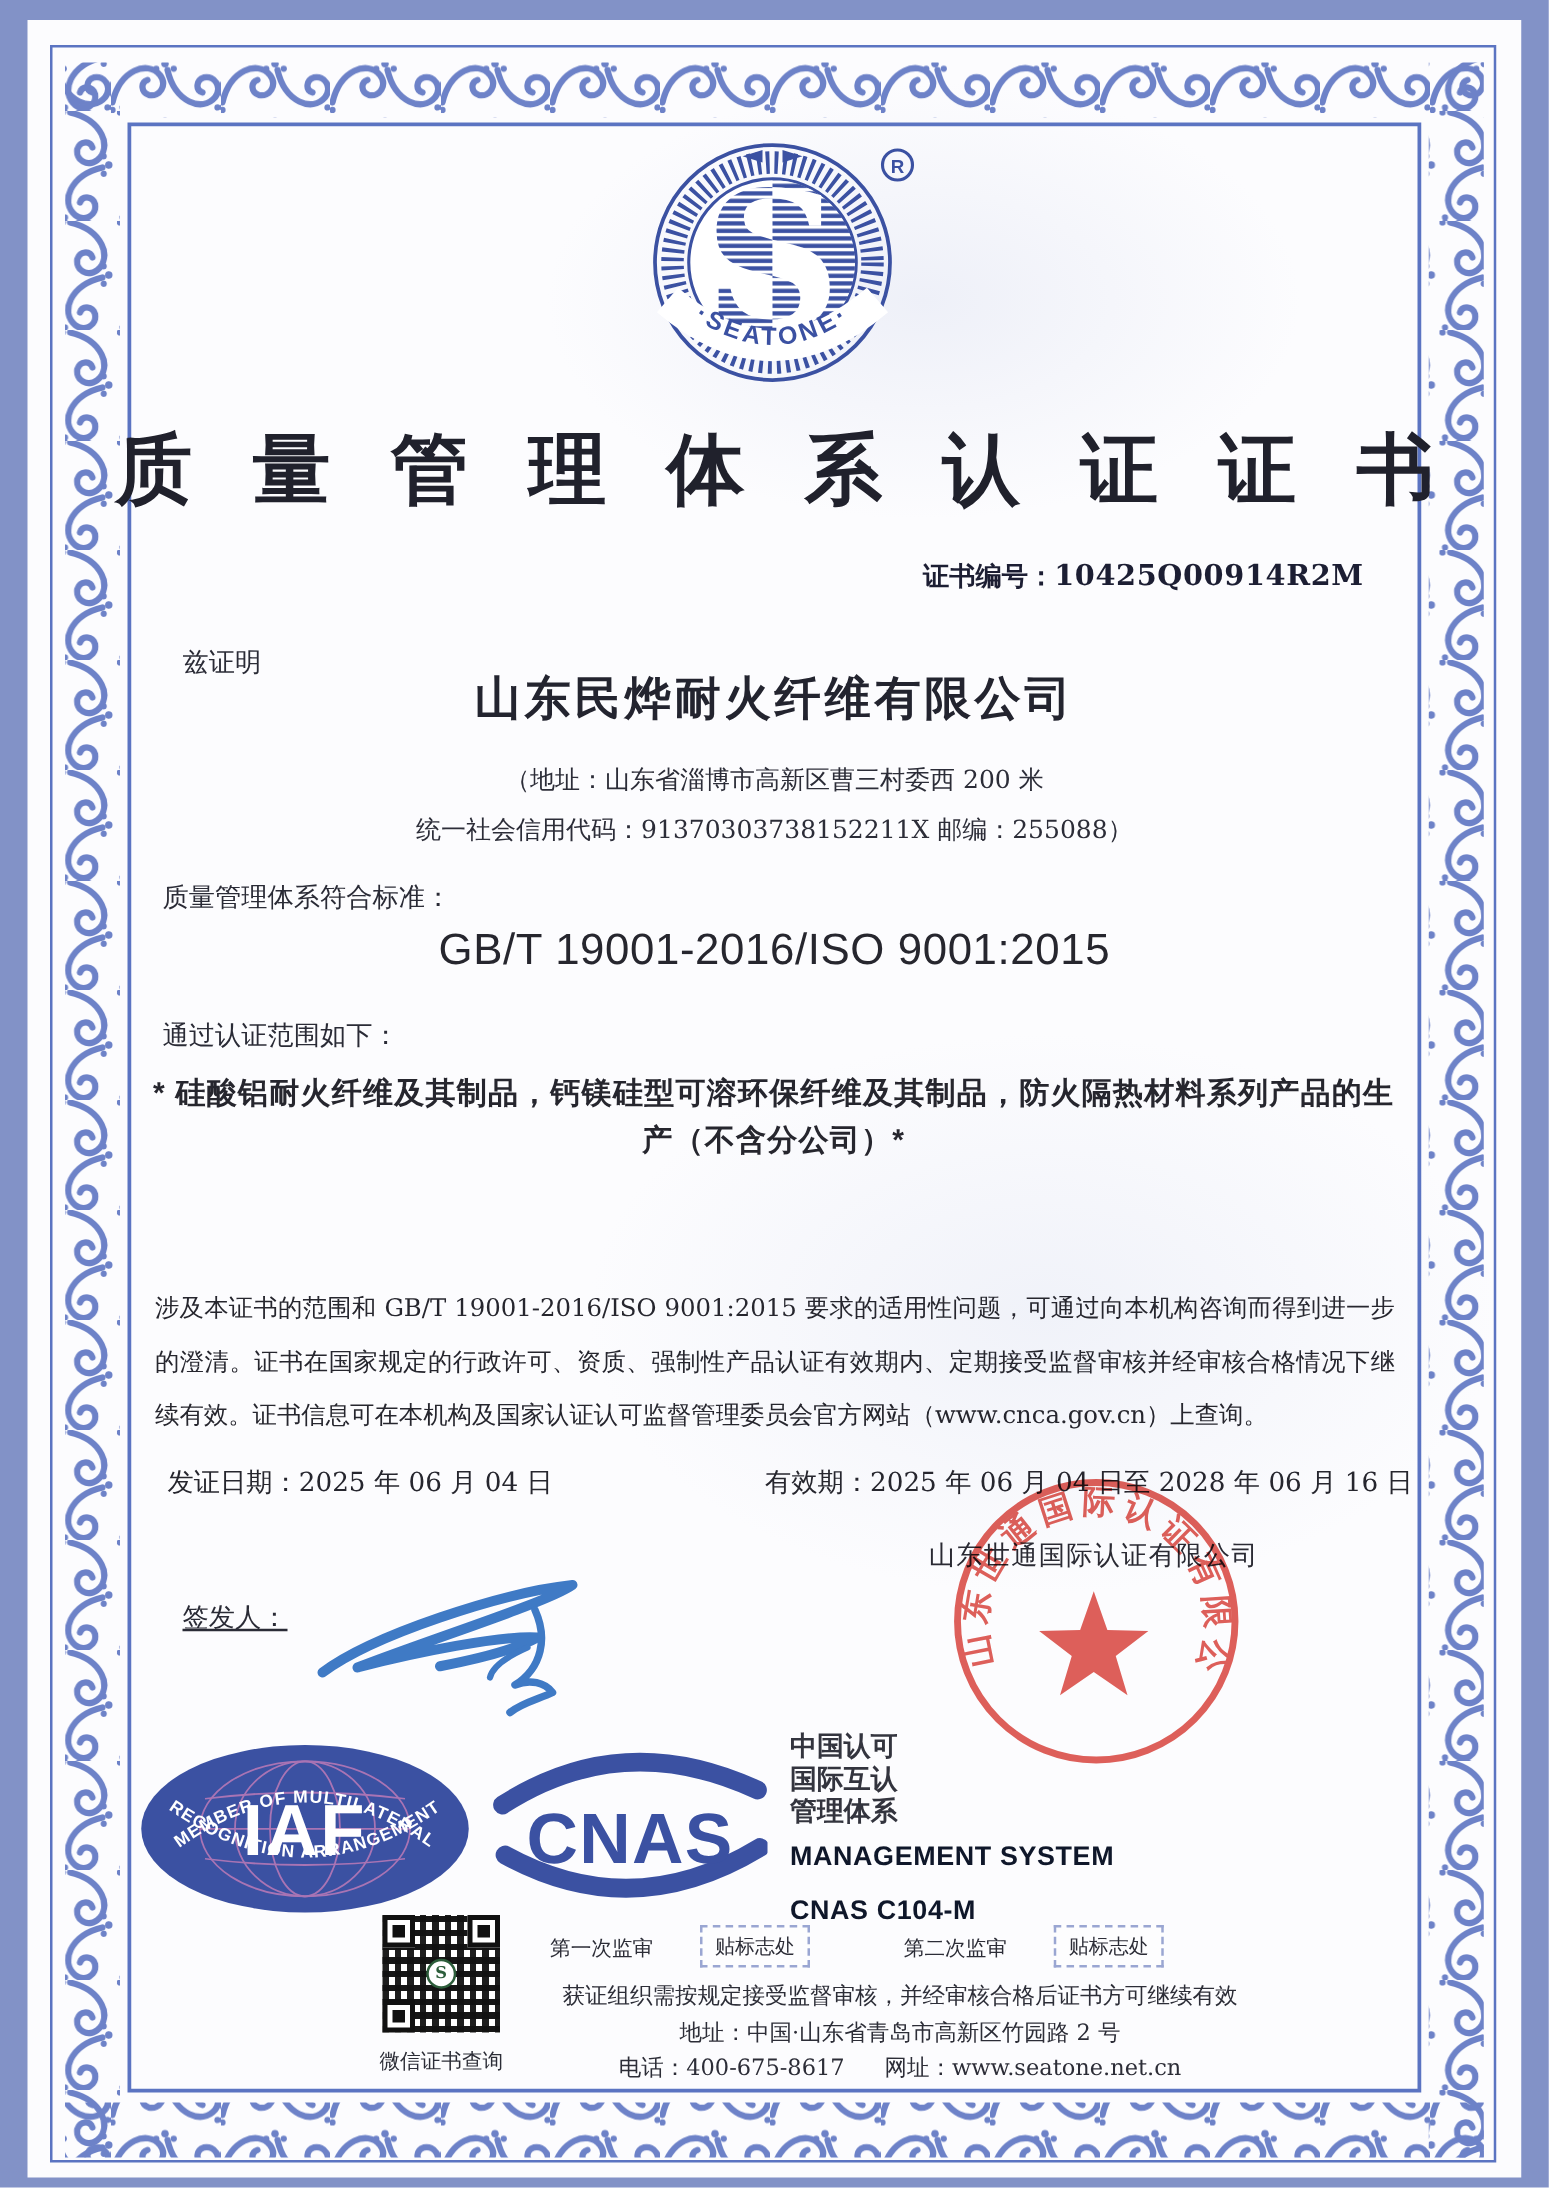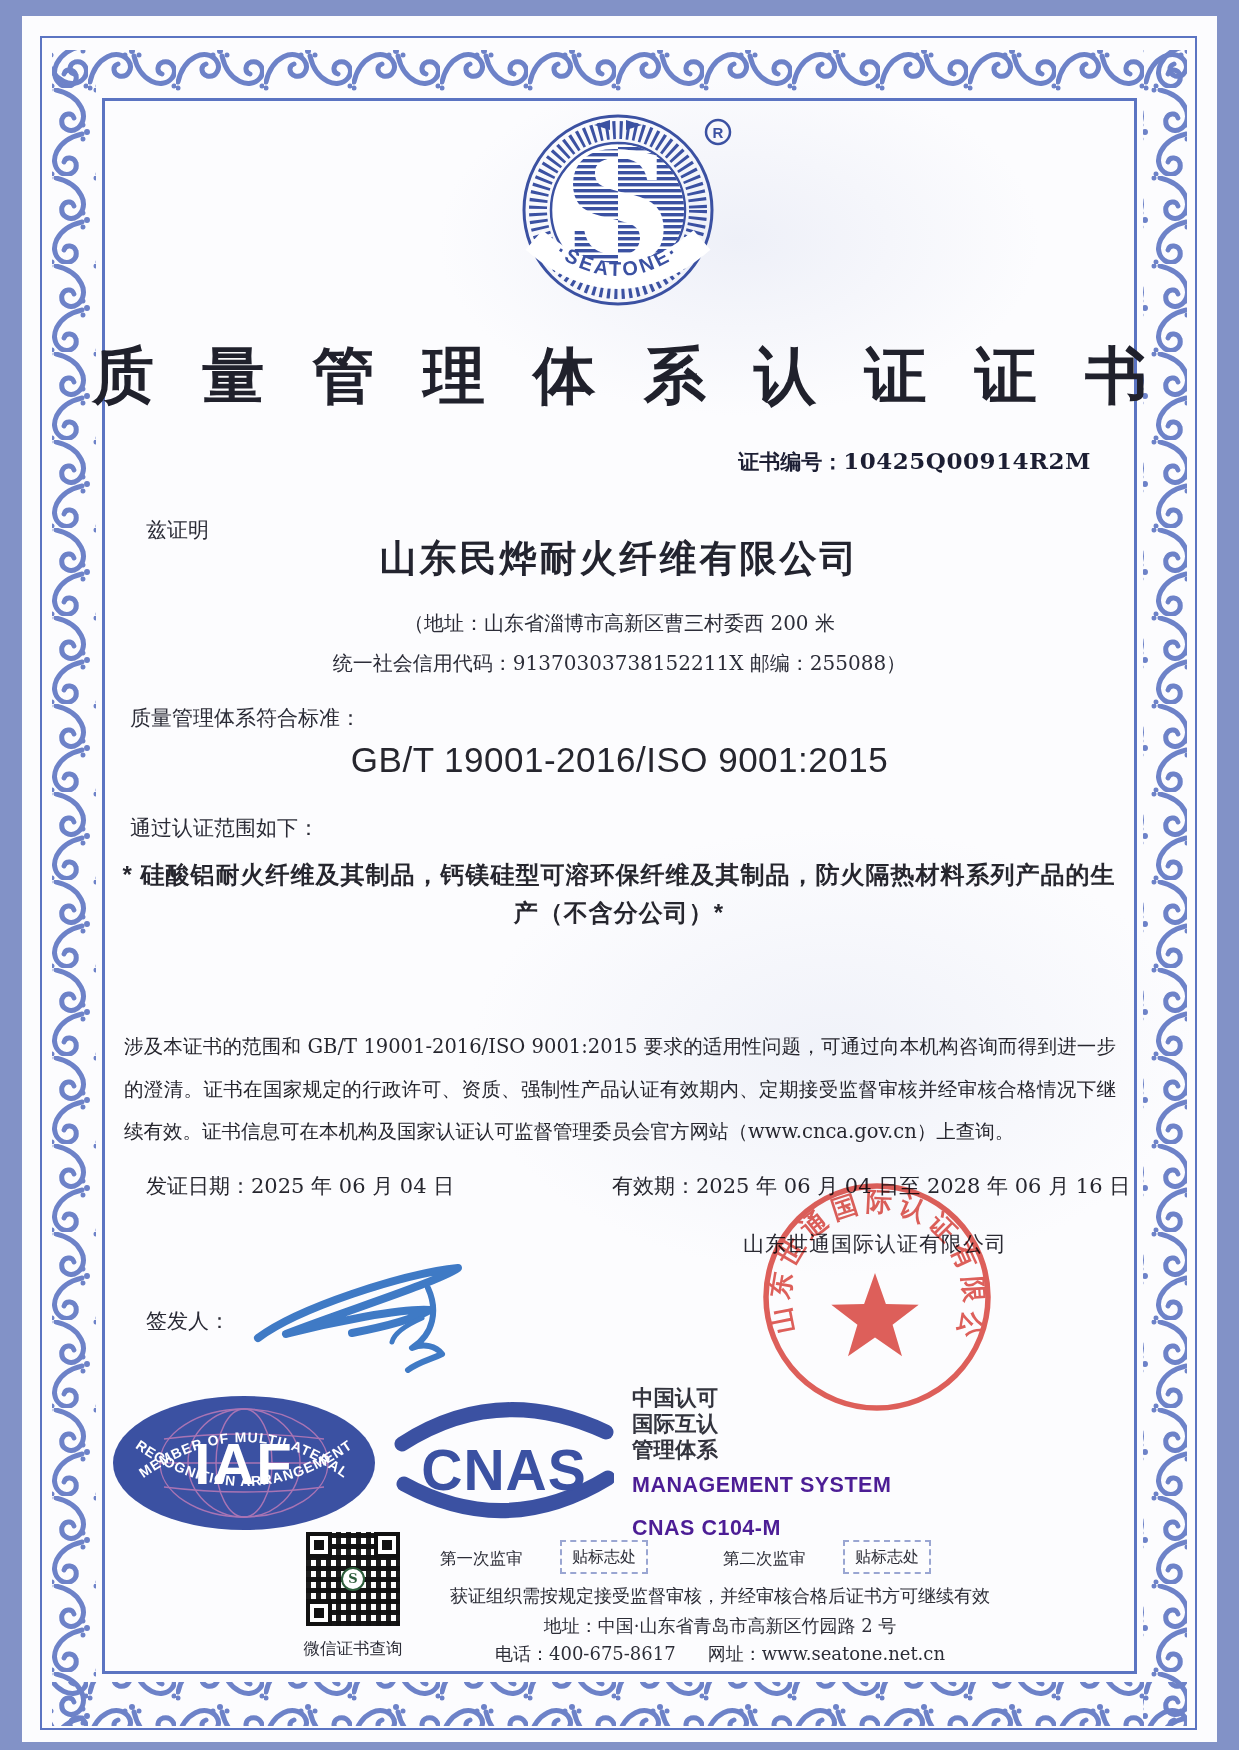--- a/index.html
+++ b/index.html
@@ -56,38 +56,38 @@
   .scope{
     left:114px;width:1010px;top:856px;text-align:center;
     font-family:"Liberation Sans","DejaVu Sans",sans-serif;
     font-size:24px;font-weight:bold;line-height:1.6;color:#26262e;letter-spacing:1px;
   }
   .legal{
     left:124px;width:992px;top:1026px;
     font-size:19.5px;line-height:2.18;text-align:justify;color:#26262e;
   }
   .dateline{top:1172px;font-size:21px;color:#26262e;}
-  .issue{left:146px;text-align:right;}
+  .issue{left:134px;text-align:right;}
   .valid{left:612px;}
-  .signer-lbl{left:146px;top:1307px;}
+  .signer-lbl{left:146px;top:1280px;text-decoration:underline;}
   .issuer{
     left:660px;width:430px;top:1230px;text-align:center;
     font-size:21px;color:#2a2a33;letter-spacing:1px;
   }
   .sig{left:252px;top:1258px;}
   .stamp{left:745px;top:1167px;mix-blend-mode:multiply;opacity:.9;pointer-events:none;}
 
   .accr{left:632px;top:1386px;}
   .accr .cn{
     font-family:Liberation Mono, monospace;
     font-size:21.5px;font-weight:bold;color:#33343e;line-height:26px;
   }
   .accr .en{
     font-family:"Liberation Sans","DejaVu Sans",sans-serif;
-    font-size:21.5px;font-weight:bold;color:#4c1d95;margin-top:9px;letter-spacing:0.5px;
+    font-size:21.5px;font-weight:bold;color:#0f172a;margin-top:9px;letter-spacing:0.5px;
   }
   .iaf{left:110px;top:1394px;}
   .cnas{left:394px;top:1390px;}
 
   .qr{
     left:306px;top:1532px;width:94px;height:94px;background:#fff;
     background-image:
       repeating-linear-gradient(90deg, rgba(17,17,17,.95) 0 5px, transparent 5px 10px),
       repeating-linear-gradient(0deg, #161616 0 5px, #ffffff 5px 11px);
   }

